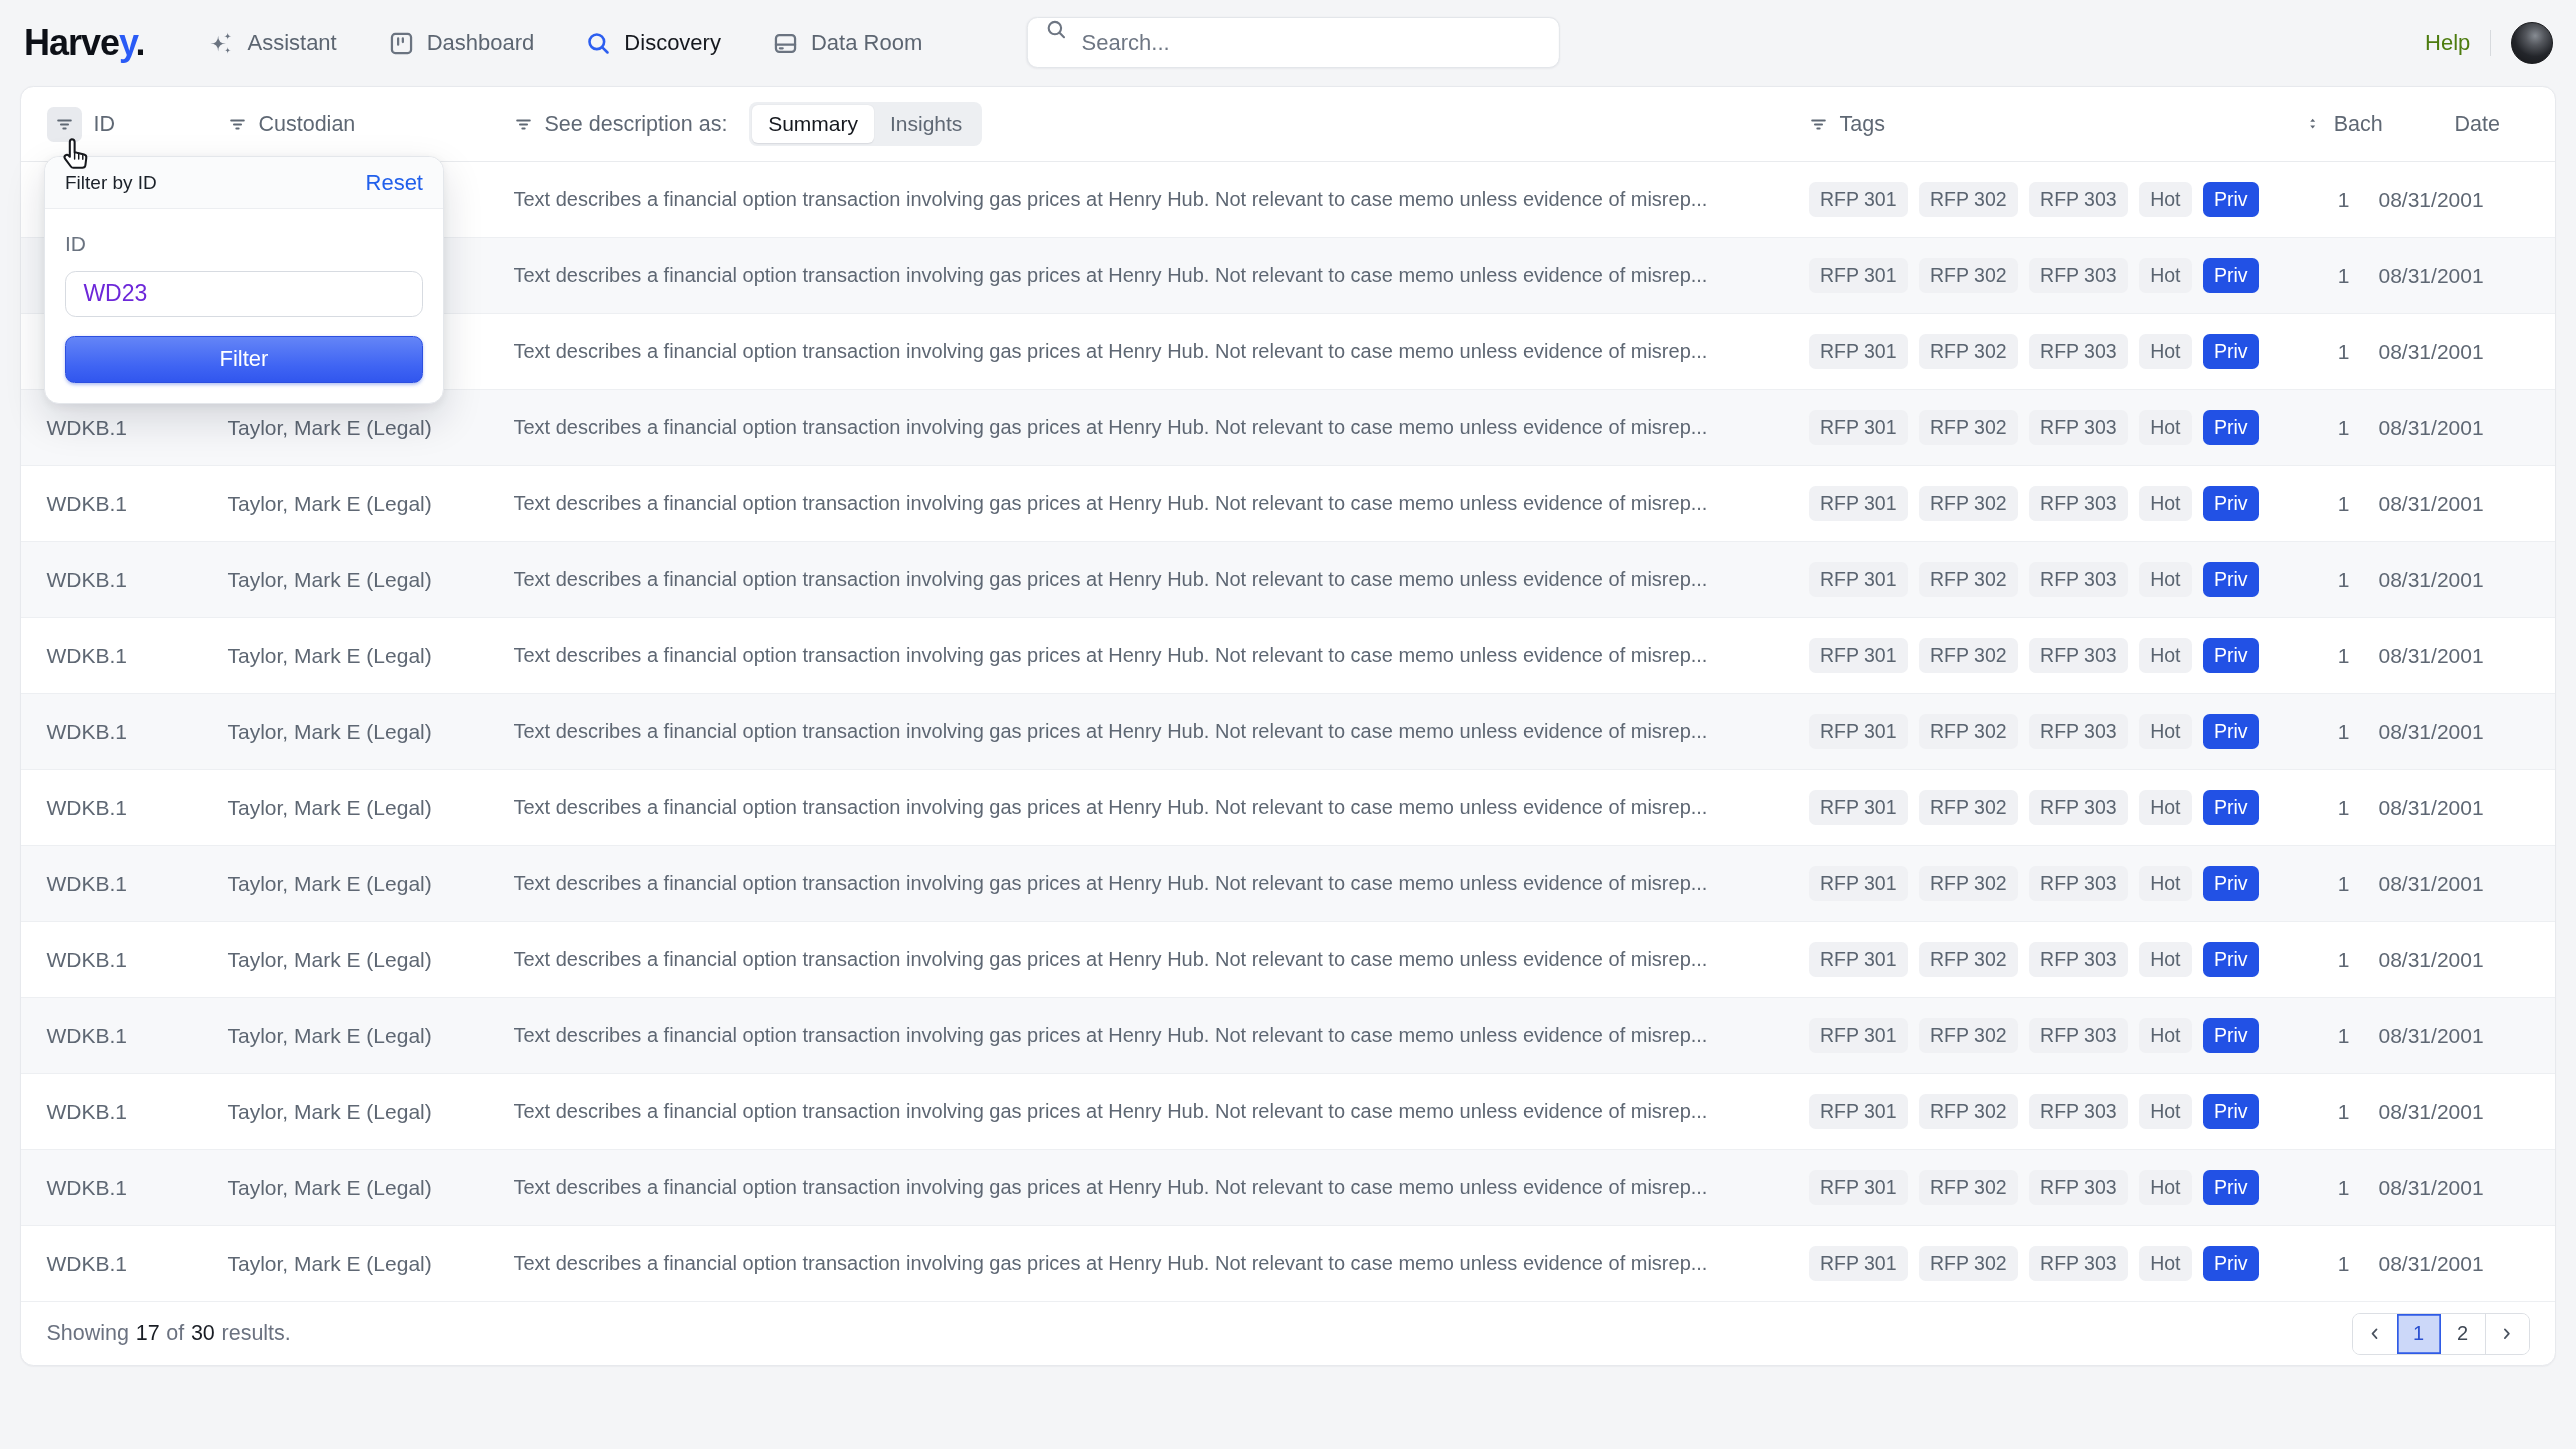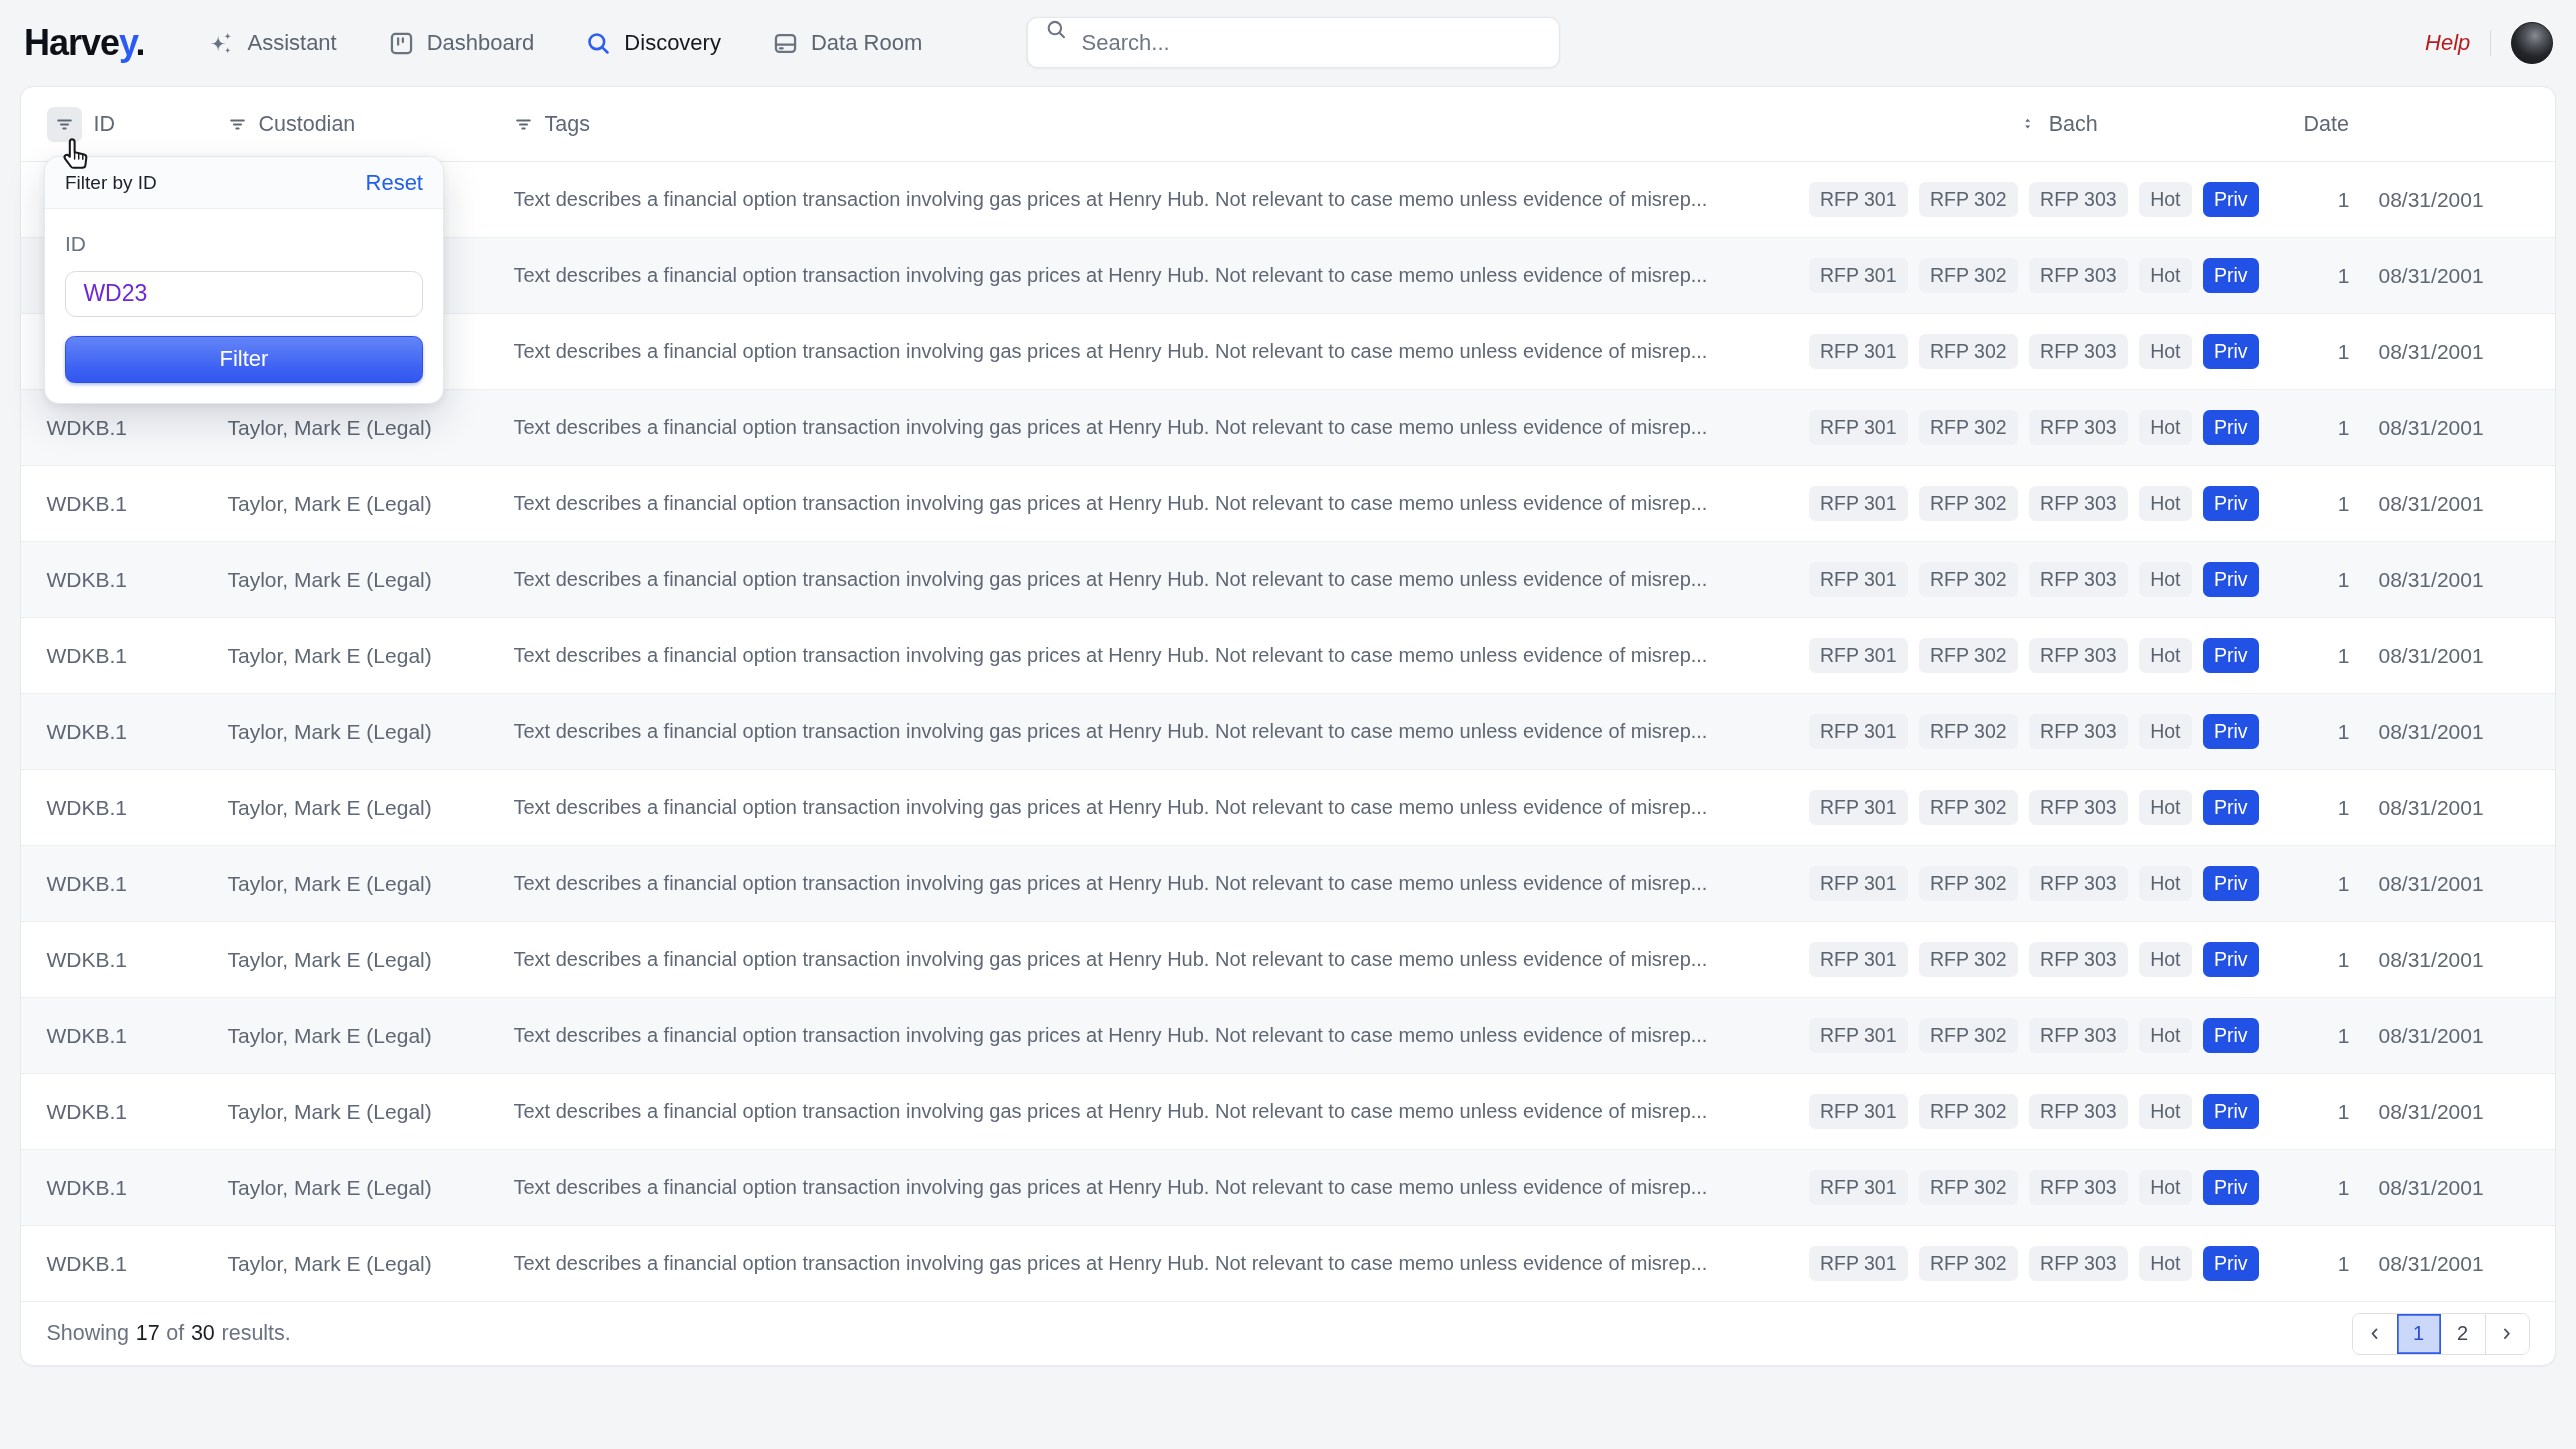--- a/index.html
+++ b/index.html
@@ -22,21 +22,21 @@
                  width:533px; height:51px; background:#fff; border:0.7px solid #e3e6ea;
                  border-radius:10.7px; display:flex; padding:0 17.4px;
                  box-shadow:0 0.7px 2px rgba(16,24,40,.05); }
   .search-wrap svg { width:23px; height:23px; color:#6e7683; flex:none; }
   .search-wrap input { border:none; outline:none; background:transparent; margin-left:13.4px;
                        font-size:22px; color:#3d454f; width:100%;
                        font-family:"Liberation Sans","DejaVu Sans",sans-serif; }
   .search-wrap input::placeholder { color:#6e7683; }
 
   .nav-right { margin-left:auto; display:flex; align-items:center; }
-  .help { font-size:22px; color:#b91c1c; cursor:pointer;font-style:italic; }
+  .help { font-size:22px; color:#4d7c0f; cursor:pointer; }
   .nav-divider { width:0.7px; height:25.5px; background:#d7dade; margin:0 20px; }
   .avatar { width:42px; height:42px; border-radius:50%; cursor:pointer;
             background:radial-gradient(circle at 58% 32%, #878c93 0%, #54575d 26%, #23252a 58%, #131417 100%);
             border:0.7px solid #1a1b1e; }
 
   
   .card { position:absolute; left:20px; top:86px; width:2536px; height:1280px;
           background:#fff; border:0.7px solid #e7e9ed; border-radius:13.4px;
           box-shadow:0 0.7px 1.3px rgba(16,24,40,.04); display:flex; flex-direction:column; }
   .grid-row { display:grid; grid-template-columns:181px 286px 1295px 500px 70px 1fr;
@@ -177,20 +177,32 @@
             <path d="M10.5 17h3"></path>
         </svg>
         <span>Custodian</span>
       </div>
       <div class="th">
         <svg class="icon-filter" viewBox="0 0 24 24" fill="none" stroke="currentColor" stroke-width="2.4" stroke-linecap="round">
           <path d="M4 7h16"></path>
             <path d="M7.5 12h9"></path>
             <path d="M10.5 17h3"></path>
         </svg>
+        <span>See description as:</span>
+        <div class="seg">
+          <span class="seg-opt selected">Summary</span>
+          <span class="seg-opt">Insights</span>
+        </div>
+      </div>
+      <div class="th">
+        <svg class="icon-filter" viewBox="0 0 24 24" fill="none" stroke="currentColor" stroke-width="2.4" stroke-linecap="round">
+          <path d="M4 7h16"></path>
+            <path d="M7.5 12h9"></path>
+            <path d="M10.5 17h3"></path>
+        </svg>
         <span>Tags</span>
       </div>
       <div class="th th-bach">
         <svg class="icon-sort" viewBox="0 0 24 24" fill="currentColor">
           <path d="M12 5.2l3.4 4.2H8.6z"></path>
             <path d="M12 18.8l3.4-4.2H8.6z"></path>
         </svg>
         <span>Bach</span>
       </div>
       <div class="th th-date">

